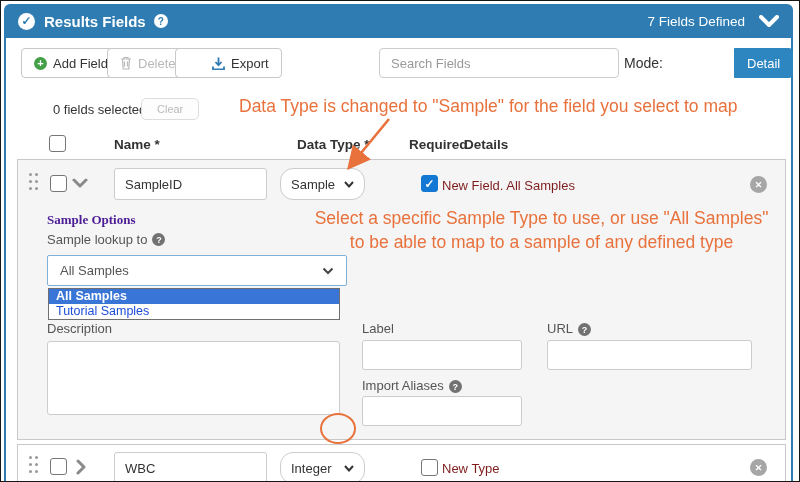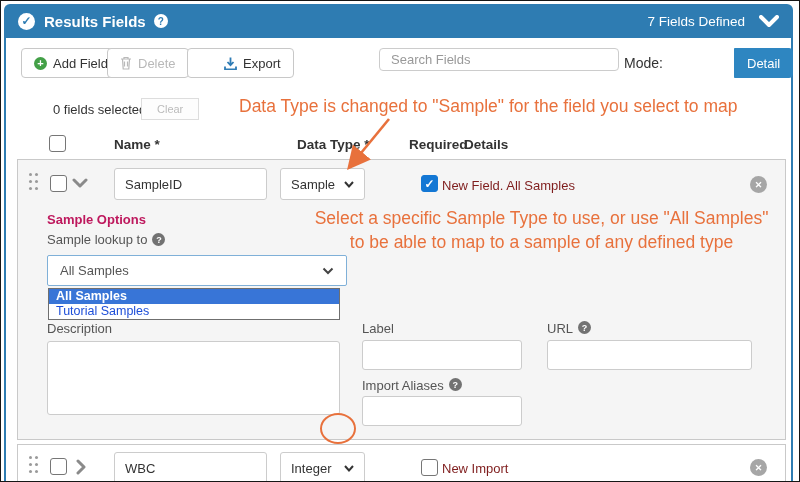--- a/index.html
+++ b/index.html
@@ -17,33 +17,33 @@
     font-size:10px; font-weight:bold; display:flex; align-items:center; justify-content:center; margin-left:8px; }
   .hdr-spacer { flex:1; }
   .fields-defined { font-size:13.5px; margin-right:14px; }
 
   
   .btn { position:absolute; height:30px; display:flex; align-items:center; gap:6px; padding:0 12px;
     background:#fff; border:1px solid #c8c8c8; border-radius:4px; font-size:13px; color:#333; cursor:pointer; }
   .btn.disabled { color:#b9b9b9; cursor:default; }
   .plus-circle { width:13px; height:13px; background:#43a047; border-radius:50%; color:#fff; font-size:11px;
     font-weight:bold; line-height:12px; text-align:center; }
-  .search-input { position:absolute; left:378px; top:47px; width:240px; height:23px; border:1px solid #ccc;
+  .search-input { position:absolute; left:378px; top:47px; width:240px; height:30px; border:1px solid #ccc;
     border-radius:4px; padding:4px 11px; font-size:13px; color:#be185d; font-family:"Liberation Sans",sans-serif; }
   .search-input::placeholder { color:#999; }
   .mode-label { position:absolute; left:623px; top:54px; font-size:14px; color:#333; }
   .toggle-btn { position:absolute; top:47px; height:30px; display:flex; align-items:center; padding:0 12px;
     font-size:13px; cursor:pointer; }
   .toggle-summary { left:663px; width:70px; background:#fff; border:1px solid #c8c8c8; border-radius:4px 0 0 4px; color:#333; }
   .toggle-detail { left:733px; background:#2e86c1; border:1px solid #2e86c1; border-radius:0 4px 4px 0; color:#ffffff; }
 
   
   .sel-count { position:absolute; left:52px; top:101px; font-size:13px; color:#333; }
   .clear-btn { position:absolute; left:140px; top:97px; height:22px; padding:0 15px; background:#fdfdfd;
-    border:1px solid #ddd; border-radius:0; font-size:11px; color:#bbb; display:flex; align-items:center; }
+    border:1px solid #ddd; border-radius:5px; font-size:11px; color:#bbb; display:flex; align-items:center; }
 
   
   .ann { position:absolute; color:#e8713c; font-size:17.5px; }
   .ann1 { left:238px; top:95px; white-space:nowrap; }
   .ann2 { left:288px; top:205px; width:505px; text-align:center; line-height:1.38; z-index:8; }
   .ann-arrow { position:absolute; left:338px; top:110px; z-index:9; }
   .ann-ellipse { position:absolute; left:319px; top:412px; width:36px; height:31px; border:2.5px solid #e8713c;
     border-radius:50%; z-index:9; }
 
   
@@ -53,38 +53,38 @@
     display:flex; align-items:center; justify-content:center; }
 
   
   .rowbox { position:absolute; left:16px; width:769px; border:1px solid #c9c9c9; }
   .row1 { top:158px; height:281px; background:#f5f5f5; }
   .row2 { top:443px; height:39px; background:#fff; }
   .grip { position:absolute; width:3px; height:3px; background:#9a9a9a; border-radius:50%;
     box-shadow:6px 0 0 #9a9a9a, 0 7px 0 #9a9a9a, 6px 7px 0 #9a9a9a, 0 14px 0 #9a9a9a, 6px 14px 0 #9a9a9a; }
   .txt-input { position:absolute; height:32px; background:#fff; border:1px solid #ccc; border-radius:3px;
     padding:0 10px; font-size:13px; color:#333; font-family:"Liberation Sans",sans-serif; }
-  .sel-box { position:absolute; height:32px; background:#fff; border:1px solid #ccc; border-radius:3px;
+  .sel-box { position:absolute; height:32px; background:#fff; border:1px solid #ccc; border-radius:13px;
     display:flex; align-items:center; justify-content:space-between; padding:0 10px; font-size:13px; color:#333; cursor:pointer; }
   .details-text { position:absolute; font-size:13px; color:#7f1d1d; }
   .close-circle { position:absolute; width:17px; height:17px; background:#a6a6a6; border-radius:50%; color:#fff;
     font-size:9px; font-weight:bold; display:flex; align-items:center; justify-content:center; cursor:pointer; }
 
   
-  .sec-title { position:absolute; left:29px; top:52px; font-size:13px; font-weight:bold; color:#be185d; }
+  .sec-title { position:absolute; left:29px; top:52px; font-size:13px; font-weight:bold; color:#4c1d95;font-family:Liberation Serif, serif; }
   .lk-label { position:absolute; left:29px; top:72px; font-size:13px; color:#555; display:flex; align-items:center; gap:5px; }
   .help-dark { width:13px; height:13px; background:#727272; border-radius:50%; color:#fff; font-size:9px;
     font-weight:bold; display:flex; align-items:center; justify-content:center; }
   .lookup-select { position:absolute; left:29px; top:95px; width:300px; height:31px; background:#fff;
     border:1px solid #7fb0d8; border-radius:2px; display:flex; align-items:center; justify-content:space-between;
     padding:0 12px; font-size:13px; color:#555; cursor:pointer; }
   .dd-list { position:absolute; left:30px; top:128px; width:292px; background:#fff; border:1px solid #6f6f6f; z-index:5; }
   .dd-opt { font-size:12.5px; padding:0 7px; height:15px; line-height:15px; cursor:pointer; color:#1d4ed8; }
   .dd-opt.selected { background:#3875d7; color:#fff; font-weight:bold; }
-  .fld-label { position:absolute; font-size:13px; color:#555; display:flex; align-items:flex-start; gap:5px; }
+  .fld-label { position:absolute; font-size:13px; color:#555; display:flex; align-items:flex-end; gap:5px; }
   .textarea-box { position:absolute; left:29px; top:181px; width:293px; height:74px; background:#fff;
     border:1px solid #ccc; border-radius:3px; font-family:"Liberation Sans",sans-serif; resize:none; }
 </style>
 </head>
 <body>
 
 <div id="screen">
 
   <div class="panel-header">
     <div class="check-circle">✓</div>
@@ -102,21 +102,21 @@
   <div class="btn" style="left:20px; top:47px;">
     <span class="plus-circle">+</span>
     <span>Add Field</span>
   </div>
   <div class="btn disabled" style="left:106px; top:47px;">
     <svg width="12" height="14" viewBox="0 0 12 14">
       <path d="M1 3h10M4 3V1.5h4V3M2.5 3l.7 10h5.6l.7-10M4.5 5.5v5M7.5 5.5v5" fill="none" stroke="#b9b9b9" stroke-width="1.2"></path>
     </svg>
     <span>Delete</span>
   </div>
-  <div class="btn" style="left:186px; top:47px;padding-left:36px;">
+  <div class="btn" style="left:174px; top:47px;padding-left:36px;">
     <svg width="13" height="13" viewBox="0 0 13 13">
       <path d="M6.5 0.5v7M3.5 5l3 3.2 3-3.2" fill="none" stroke="#2f7cb5" stroke-width="1.8"></path>
       <path d="M1 9.5v3h11v-3" fill="none" stroke="#2f7cb5" stroke-width="1.8"></path>
     </svg>
     <span>Export</span>
   </div>
   <input class="search-input" type="text" placeholder="Search Fields" style="">
   <div class="mode-label">Mode:</div>
   <div class="toggle-btn toggle-detail">
     <span>Detail</span>
@@ -210,17 +210,17 @@
       <polyline points="2,2 8,8 2,14" fill="none" stroke="#8a8a8a" stroke-width="3" stroke-linecap="round" stroke-linejoin="round"></polyline>
     </svg>
     <input class="txt-input" style="left: 96px; top: 7px; width: 153px;" type="text" value="WBC">
     <div class="sel-box" style="left:262px; top:7px; width:85px;">
       <span>Integer</span>
       <svg width="10" height="7" viewBox="0 0 10 7">
         <polyline points="1,1 5,5.5 9,1" fill="none" stroke="#333" stroke-width="2"></polyline>
       </svg>
     </div>
     <div class="cb" style="left:403px; top:14px;"></div>
-    <div class="details-text" style="left:424px; top:16px;">New Import</div>
+    <div class="details-text" style="left:424px; top:16px;">New Type</div>
     <div class="close-circle" style="left:732px; top:14px;">✕</div>
   </div>
 
 </div>
 
 </body></html>

